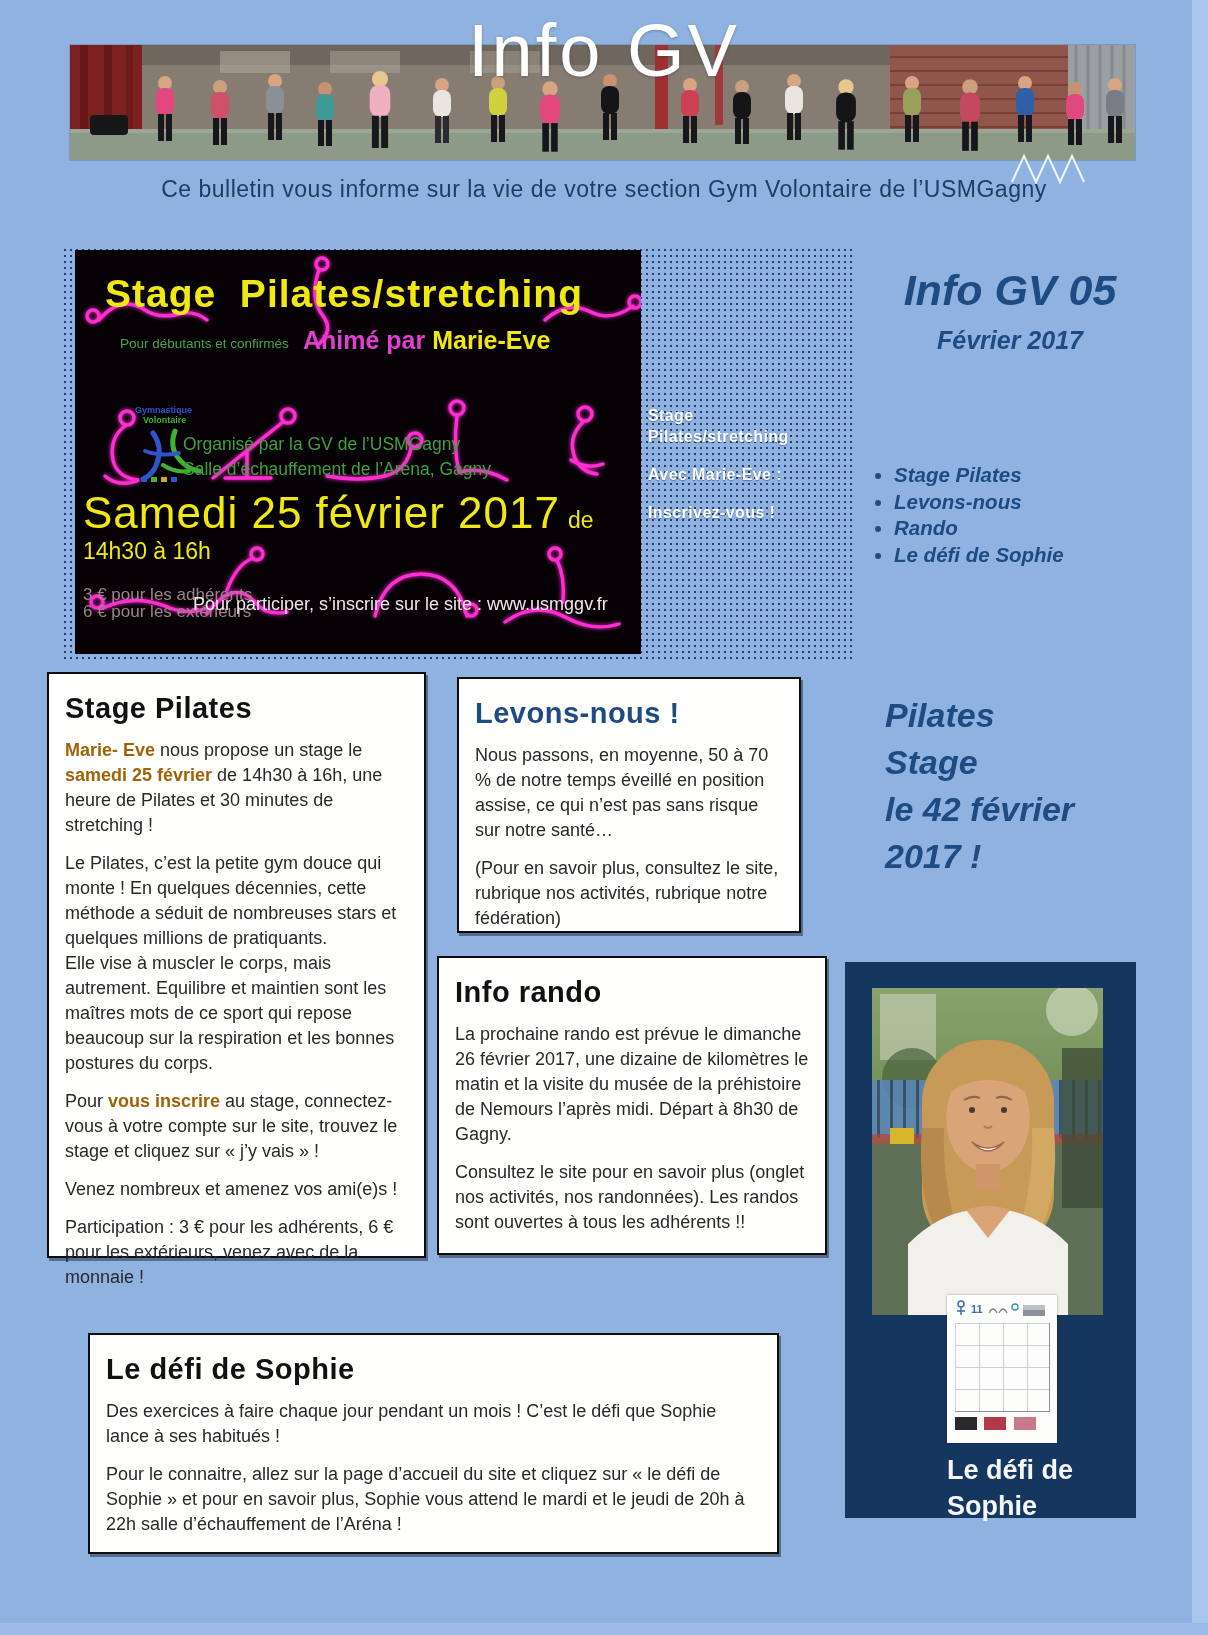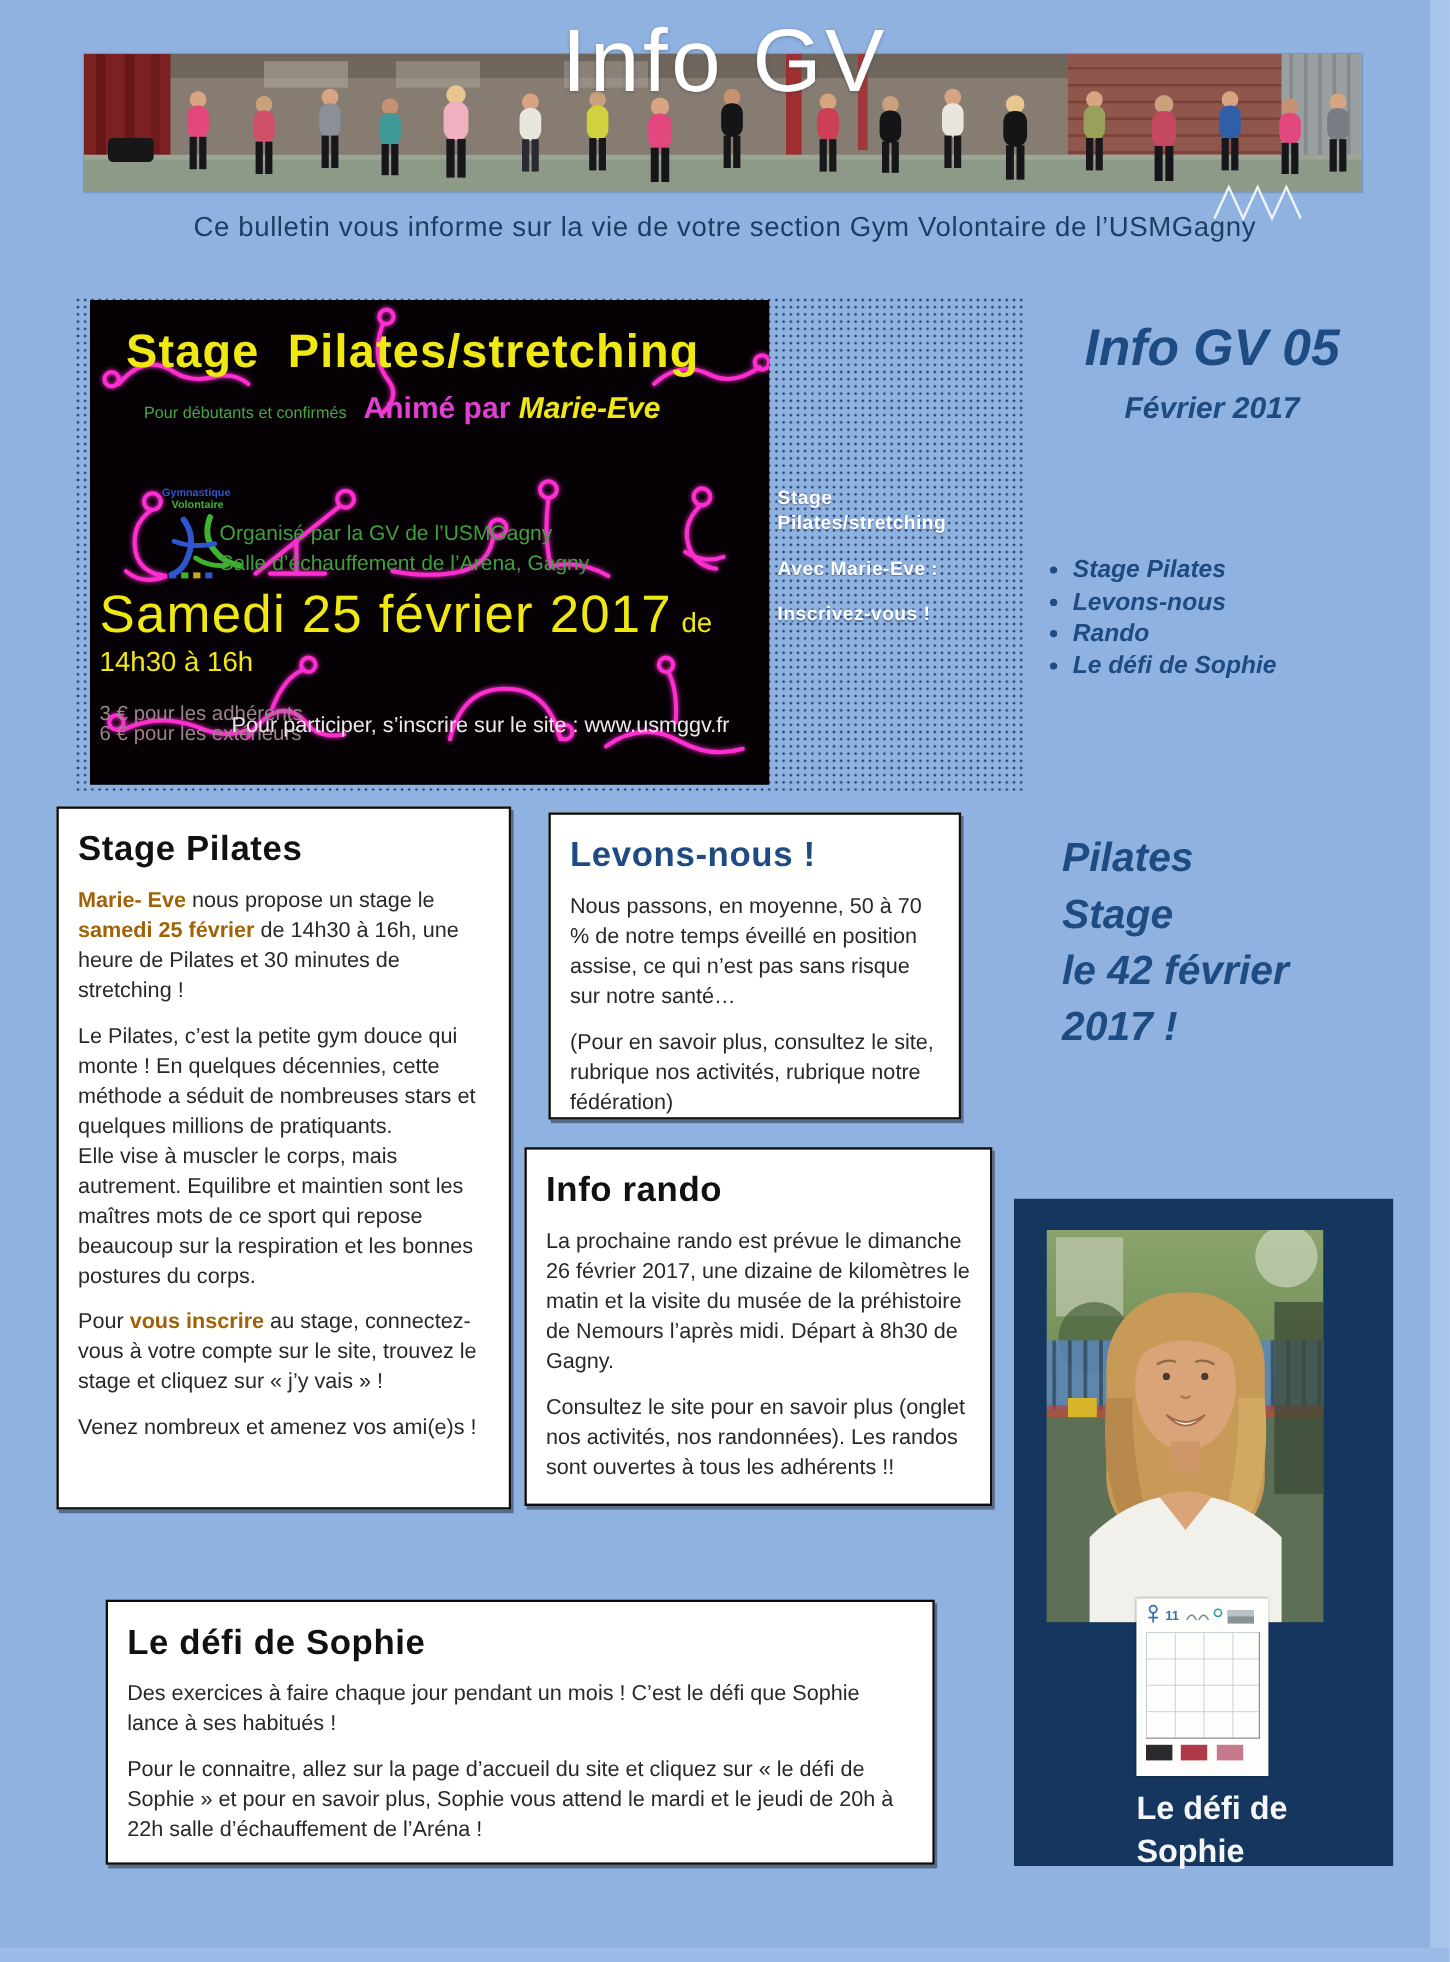--- a/index.html
+++ b/index.html
@@ -18,21 +18,21 @@
 
   #subtitle{left:0;top:176px;width:1208px;text-align:center;font-size:23px;color:#1d3e63;letter-spacing:.5px;}
 
   
   #dotblock{left:62px;top:247px;width:791px;height:412px;background-color:#8fb2e1;
     background-image:radial-gradient(#22406b 1.05px,rgba(0,0,0,0) 1.25px);background-size:6px 6px;}
   #poster{left:13px;top:3px;width:566px;height:404px;background:#050105;overflow:hidden;}
   #poster-title{left:30px;top:22px;width:520px;font-size:39px;font-weight:700;color:#f0e812;letter-spacing:1px;white-space:pre;}
   #poster-anime{left:228px;top:76px;font-size:25px;}
   .anime-prefix{color:#e03fd0;font-weight:600;}
-  .anime-name{color:#f0e812;font-weight:600;font-style:italic;}
+  .anime-name{color:#f0e812;font-weight:600;}
   #poster-audience{left:45px;top:86px;font-size:13.5px;color:#49a545;}
   #poster-logo{left:60px;top:155px;width:90px;height:80px;font-size:9px;line-height:10px;}
   .logo-l1{color:#2f55cc;font-weight:700;margin-top:16px;}
   .logo-l2{color:#3db32f;font-weight:700;margin-left:8px;}
   #poster-org{left:108px;top:182px;font-size:17.5px;line-height:25px;color:#3fa03c;}
   #poster-date{left:8px;top:238px;width:556px;}
   #date-main{font-size:44px;color:#f0e812;letter-spacing:1px;}
   #date-time{font-size:23px;color:#f0e812;margin-left:8px;}
   #poster-prices{left:8px;top:336px;font-size:17px;line-height:17px;color:#9b8589;}
   #poster-register{left:118px;top:344px;font-size:18px;color:#efeaea;}
@@ -56,21 +56,21 @@
   .box h2{margin:6px 0 10px 0;font-size:29px;letter-spacing:.5px;color:#111;}
   .box h2.navy{color:#1d4b82;}
   .box p{margin:13px 0;font-size:18px;line-height:25px;color:#282828;}
   .box p.tight{margin-top:0;}
   .b{font-weight:700;color:#a16207;}
 
   
   #announce{left:885px;top:692px;width:260px;font-size:34px;line-height:47px;font-weight:700;font-style:italic;color:#1d4b82;}
 
   
-  #sophie{left:845px;top:962px;width:316px;height:556px;background:#14365f;margin-top:37px;}
+  #sophie{left:845px;top:962px;width:291px;height:556px;background:#14365f;}
   #sophie-photo{left:27px;top:26px;width:231px;height:327px;overflow:hidden;}
   #sophie-doc{left:102px;top:333px;width:110px;height:148px;background:#fdfdfb;box-shadow:0 0 2px rgba(0,0,0,.4);}
   #doc-grid{left:8px;top:28px;width:94px;height:88px;
     background-image:linear-gradient(#c9d2d6 1px,rgba(0,0,0,0) 1px),linear-gradient(90deg,#c9d2d6 1px,rgba(0,0,0,0) 1px);
     background-size:24px 22px;border-bottom:1px solid #8a9296;border-right:1px solid #8a9296;}
   #doc-icons{left:6px;top:4px;width:98px;height:20px;}
   #doc-thumbs{left:8px;top:122px;width:94px;height:16px;}
   .thumb{display:inline-block;width:22px;height:13px;margin-right:3px;vertical-align:top;}
   #sophie-caption{left:102px;top:490px;width:170px;font-size:27px;line-height:36px;font-weight:700;color:#f5f6f8;}
 </style>
@@ -356,20 +356,21 @@
     </ul>
   </div>
 
   <div class="abs box" id="box-stage">
     <h2>Stage Pilates</h2>
     <p><span class="b">Marie- Eve </span><span>nous propose un stage le </span><span class="b">samedi 25 février</span><span> de 14h30 à 16h, une heure de Pilates et 30 minutes de stretching !</span></p>
     <p style="margin-bottom:0;">Le Pilates, c’est la petite gym douce qui monte ! En quelques décennies, cette méthode a séduit de nombreuses stars et quelques millions de pratiquants.</p>
     <p class="tight">Elle vise à muscler le corps, mais autrement.  Equilibre et maintien sont les maîtres mots de ce sport qui repose beaucoup sur la respiration et les bonnes postures du corps.</p>
     <p><span>Pour </span><span class="b">vous inscrire</span><span> au stage, connectez-vous à votre compte sur le site, trouvez le stage et cliquez sur « j’y vais » !</span></p>
     <p>Venez nombreux et amenez vos ami(e)s !</p>
+    <p>Participation : 3 € pour les adhérents, 6 € pour les extérieurs, venez avec de la monnaie !</p>
   </div>
 
   <div class="abs box" id="box-levons">
     <h2 class="navy">Levons-nous !</h2>
     <p>Nous passons, en moyenne, 50 à 70 % de notre temps éveillé en position assise, ce qui n’est pas sans risque sur notre santé…</p>
     <p>(Pour en savoir plus, consultez le site, rubrique nos activités,  rubrique notre fédération)</p>
   </div>
 
   <div class="abs box" id="box-rando">
     <h2>Info rando</h2>

